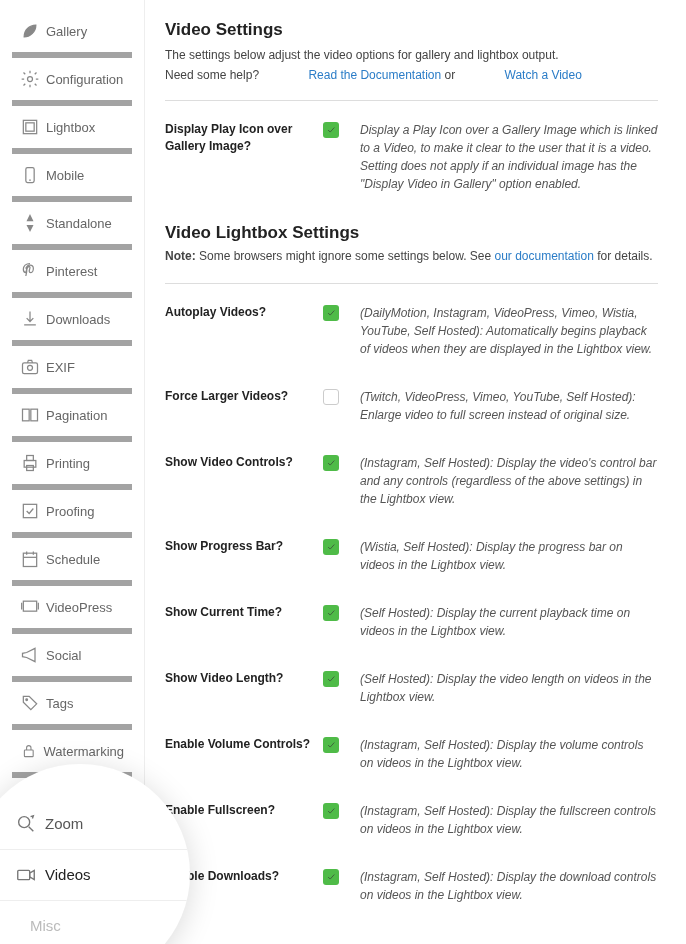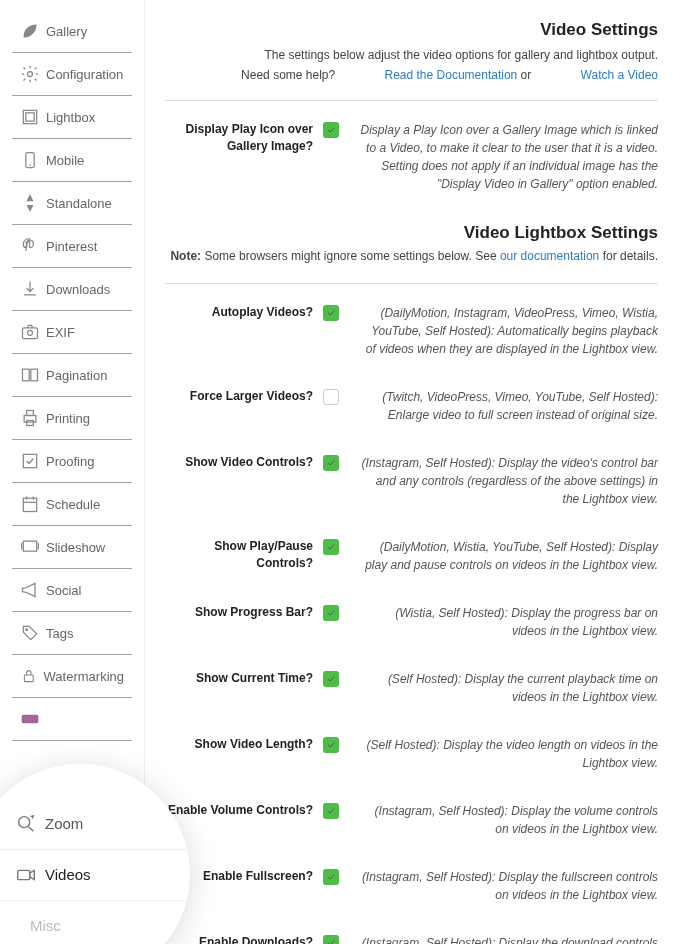--- a/index.html
+++ b/index.html
@@ -1,22 +1,22 @@
 <!DOCTYPE html>
 <html><head>
 <meta charset="utf-8">
 <style>
 * { margin: 0; padding: 0; box-sizing: border-box; }
 body { font-family: -apple-system, BlinkMacSystemFont, "Segoe UI", Helvetica, Arial, sans-serif; background: #e8e8e8; font-size: 13px; color: #333; }
 .wrapper { width: 686px; height: 944px; margin: 0 auto; background: #fff; display: flex; position: relative; overflow: hidden; }
 .sidebar { width: 145px; background: #fff; border-right: 1px solid #eee; padding-top: 10px; }
-.sidebar-item { display: flex; align-items: center; padding: 13px 8px; border-bottom: 1px solid #a3a3a3; cursor: pointer; color: #666; font-size: 13px; margin: 0 12px; }
+.sidebar-item { display: flex; align-items: center; padding: 13px 8px; border-bottom: 6px solid #a3a3a3; cursor: pointer; color: #666; font-size: 13px; margin: 0 12px; }
 .sidebar-item .icon { width: 20px; height: 16px; display: inline-flex; align-items: center; justify-content: center; margin-right: 6px; color: #888; }
 .sidebar-item.wide .icon { color: #a46497; }
-.content { flex: 1; padding: 20px 28px 20px 20px; overflow-y: auto; text-align: right; }
+.content { flex: 1; padding: 20px 28px 20px 20px; overflow-y: auto; }
 .section-title { font-size: 17px; font-weight: 700; color: #222; margin-bottom: 6px; }
 .section-desc { font-size: 12px; color: #444; line-height: 1.5; margin-bottom: 4px; }
 .section-help { font-size: 12px; color: #444; margin-bottom: 18px; }
 .section-help a { color: #2a7cc7; text-decoration: none; margin-left: 46px; }
 .divider { border: none; border-top: 1px solid #ddd; margin: 10px 0 20px 0; }
 .setting-row { display: flex; margin-bottom: 30px; }
 .setting-label { width: 158px; font-weight: 700; font-size: 12px; color: #222; line-height: 1.4; padding-right: 10px; }
 .setting-value { flex: 1; display: flex; align-items: flex-start; gap: 9px; }
 .checkbox { width: 16px; height: 16px; border-radius: 3px; display: inline-flex; align-items: center; justify-content: center; flex-shrink: 0; margin-right: 12px; margin-top: 1px; }
 .checkbox.checked { background: #4fbb48; }
@@ -151,21 +151,21 @@
         <span>Schedule</span>
       </div>
     <div class="sidebar-item">
         <span class="icon">
           <svg viewBox="0 0 24 24">
             <rect x="4" y="5" width="16" height="12"></rect>
             <line x1="2" y1="7" x2="2" y2="15"></line>
             <line x1="22" y1="7" x2="22" y2="15"></line>
           </svg>
         </span>
-        <span>Slideshow</span>
+        <span>VideoPress</span>
       </div>
     <div class="sidebar-item">
         <span class="icon">
           <svg viewBox="0 0 24 24">
             <path d="M3 10v4l5 1 10 5V4L8 9z"></path>
           </svg>
         </span>
         <span>Social</span>
       </div>
     <div class="sidebar-item">
@@ -248,31 +248,20 @@
           <div class="setting-value">
             <span class="checkbox checked">
               <svg viewBox="0 0 24 24" stroke="#fff" stroke-width="4">
                 <path d="M5 12l5 5L20 6"></path>
               </svg>
             </span>
             <span class="setting-text">(Instagram, Self Hosted): Display the video's control bar and any controls (regardless of the above settings) in the Lightbox view.</span>
           </div>
         </div>
         <div class="setting-row">
-          <div class="setting-label">Show Play/Pause Controls?</div>
-          <div class="setting-value">
-            <span class="checkbox checked">
-              <svg viewBox="0 0 24 24" stroke="#fff" stroke-width="4">
-                <path d="M5 12l5 5L20 6"></path>
-              </svg>
-            </span>
-            <span class="setting-text">(DailyMotion, Wistia, YouTube, Self Hosted): Display play and pause controls on videos in the Lightbox view.</span>
-          </div>
-        </div>
-        <div class="setting-row">
           <div class="setting-label">Show Progress Bar?</div>
           <div class="setting-value">
             <span class="checkbox checked">
               <svg viewBox="0 0 24 24" stroke="#fff" stroke-width="4">
                 <path d="M5 12l5 5L20 6"></path>
               </svg>
             </span>
             <span class="setting-text">(Wistia, Self Hosted): Display the progress bar on videos in the Lightbox view.</span>
           </div>
         </div>

